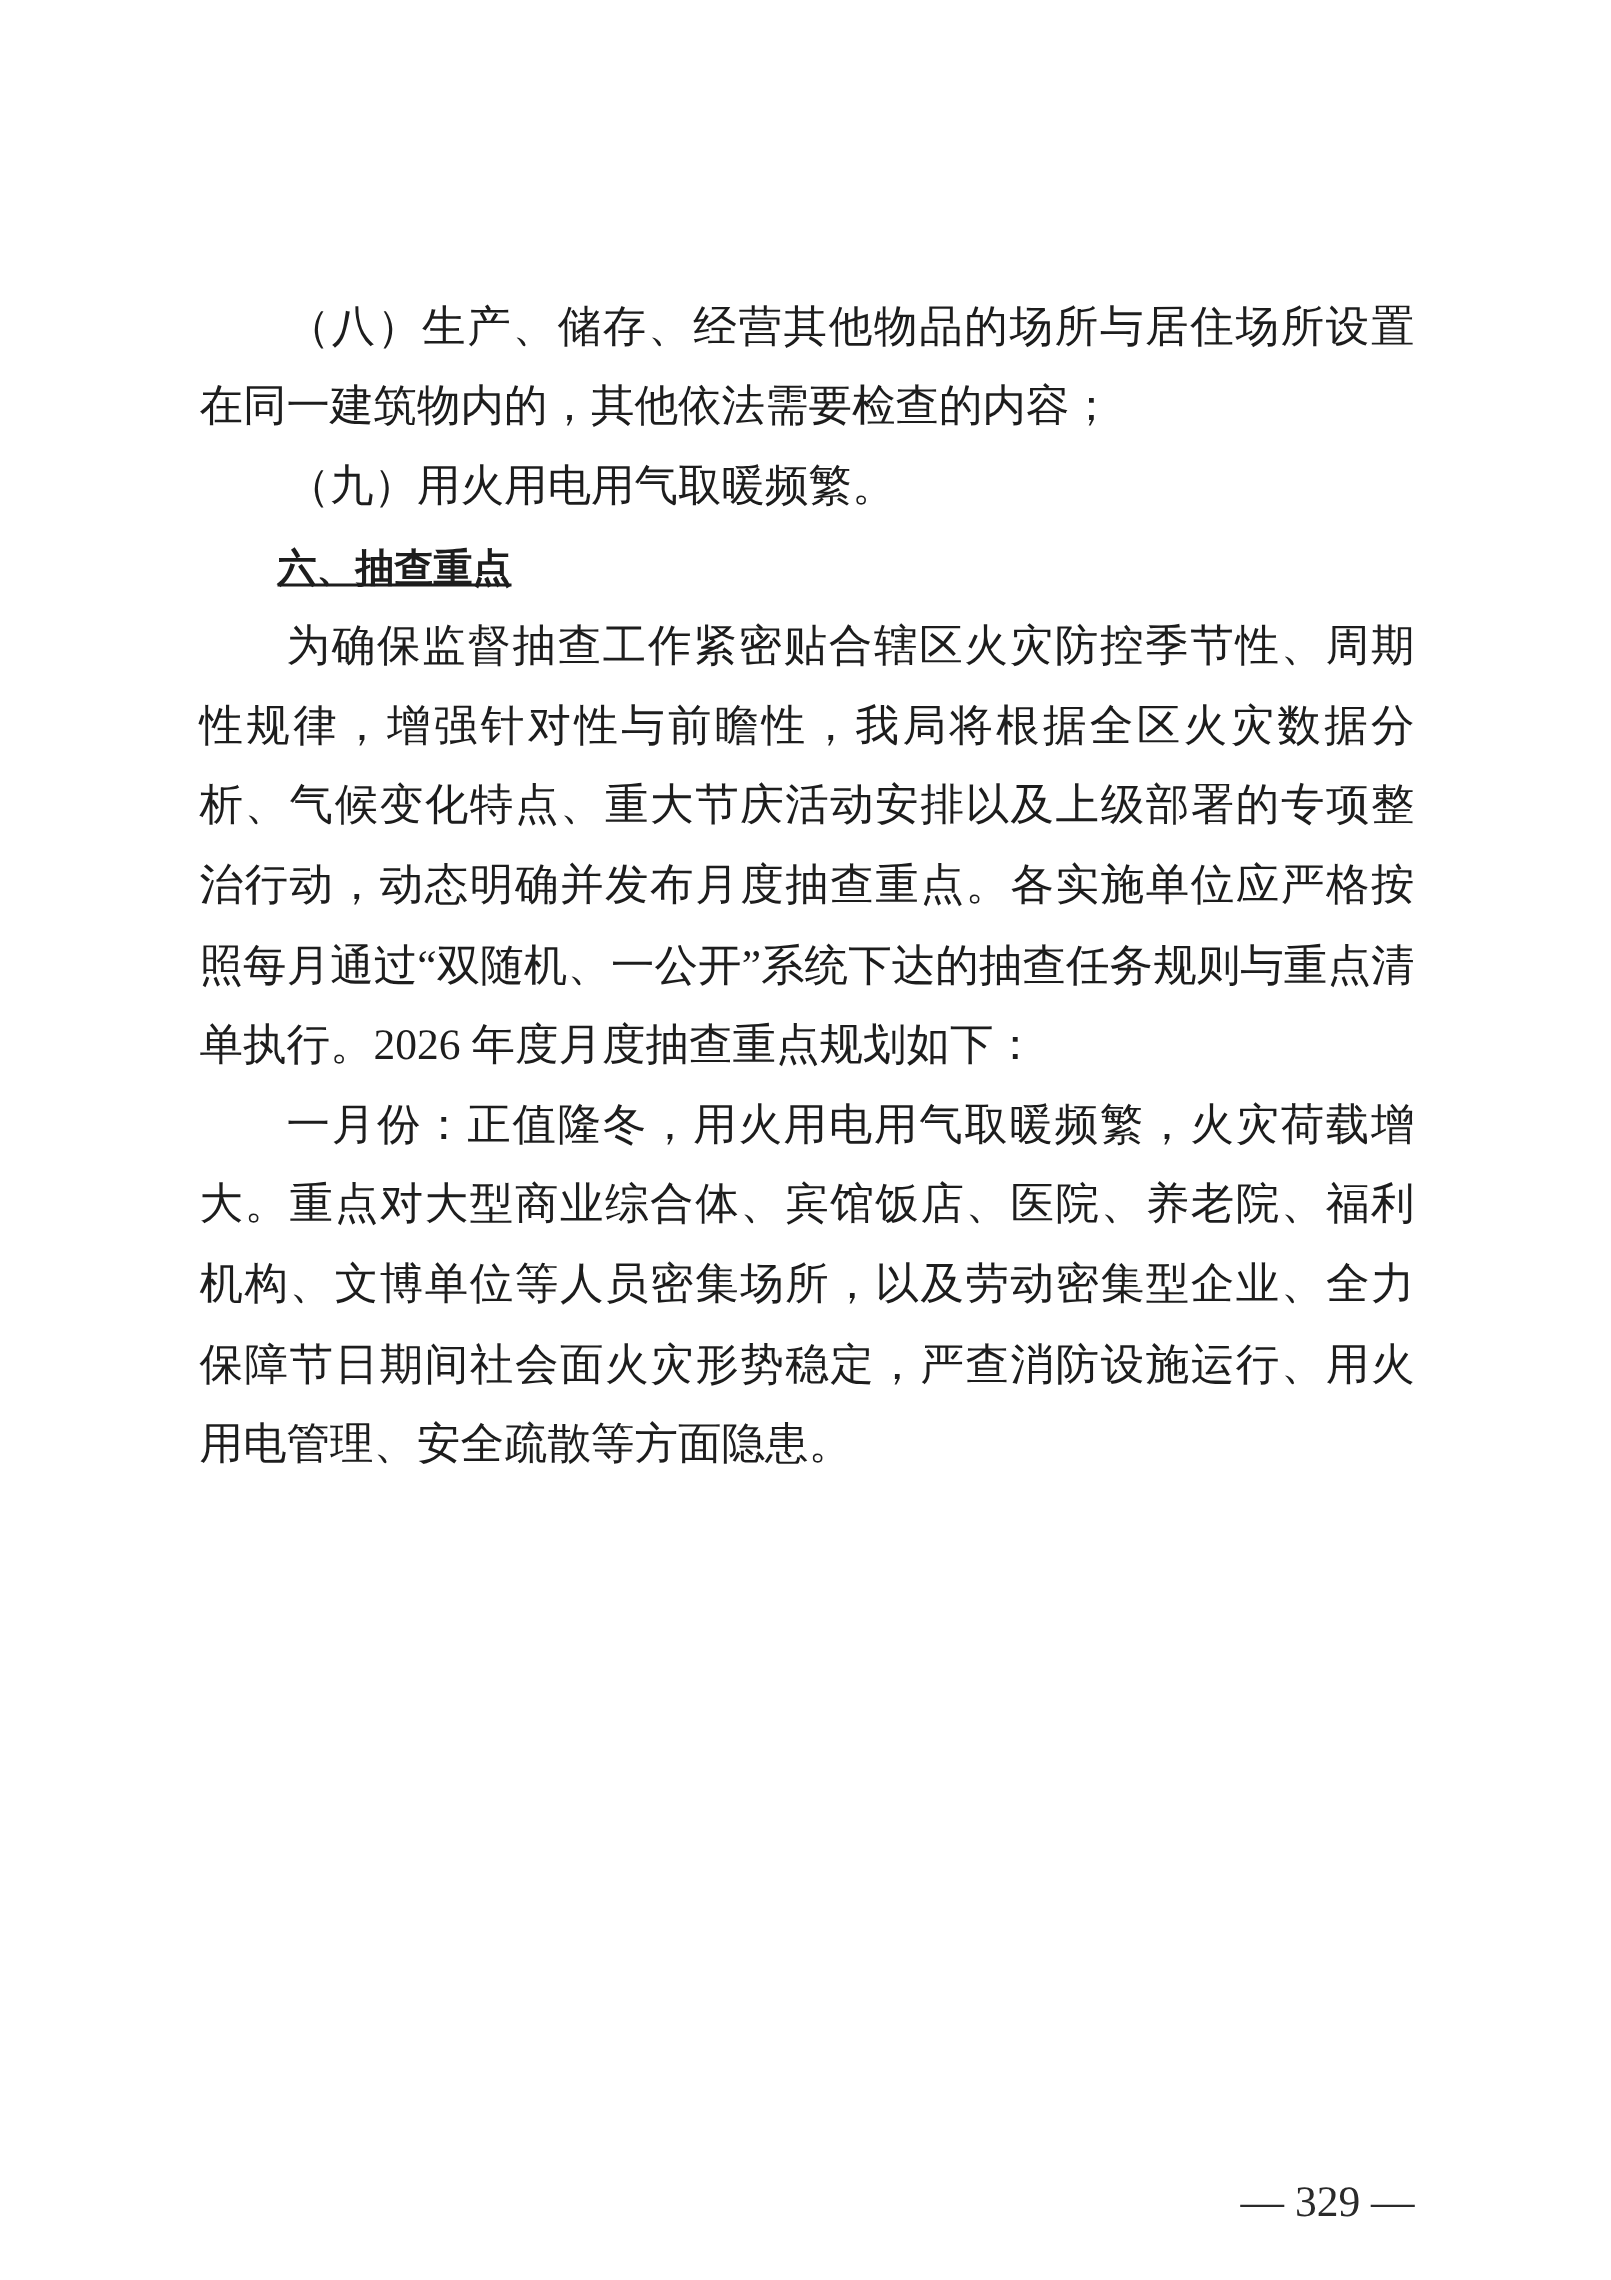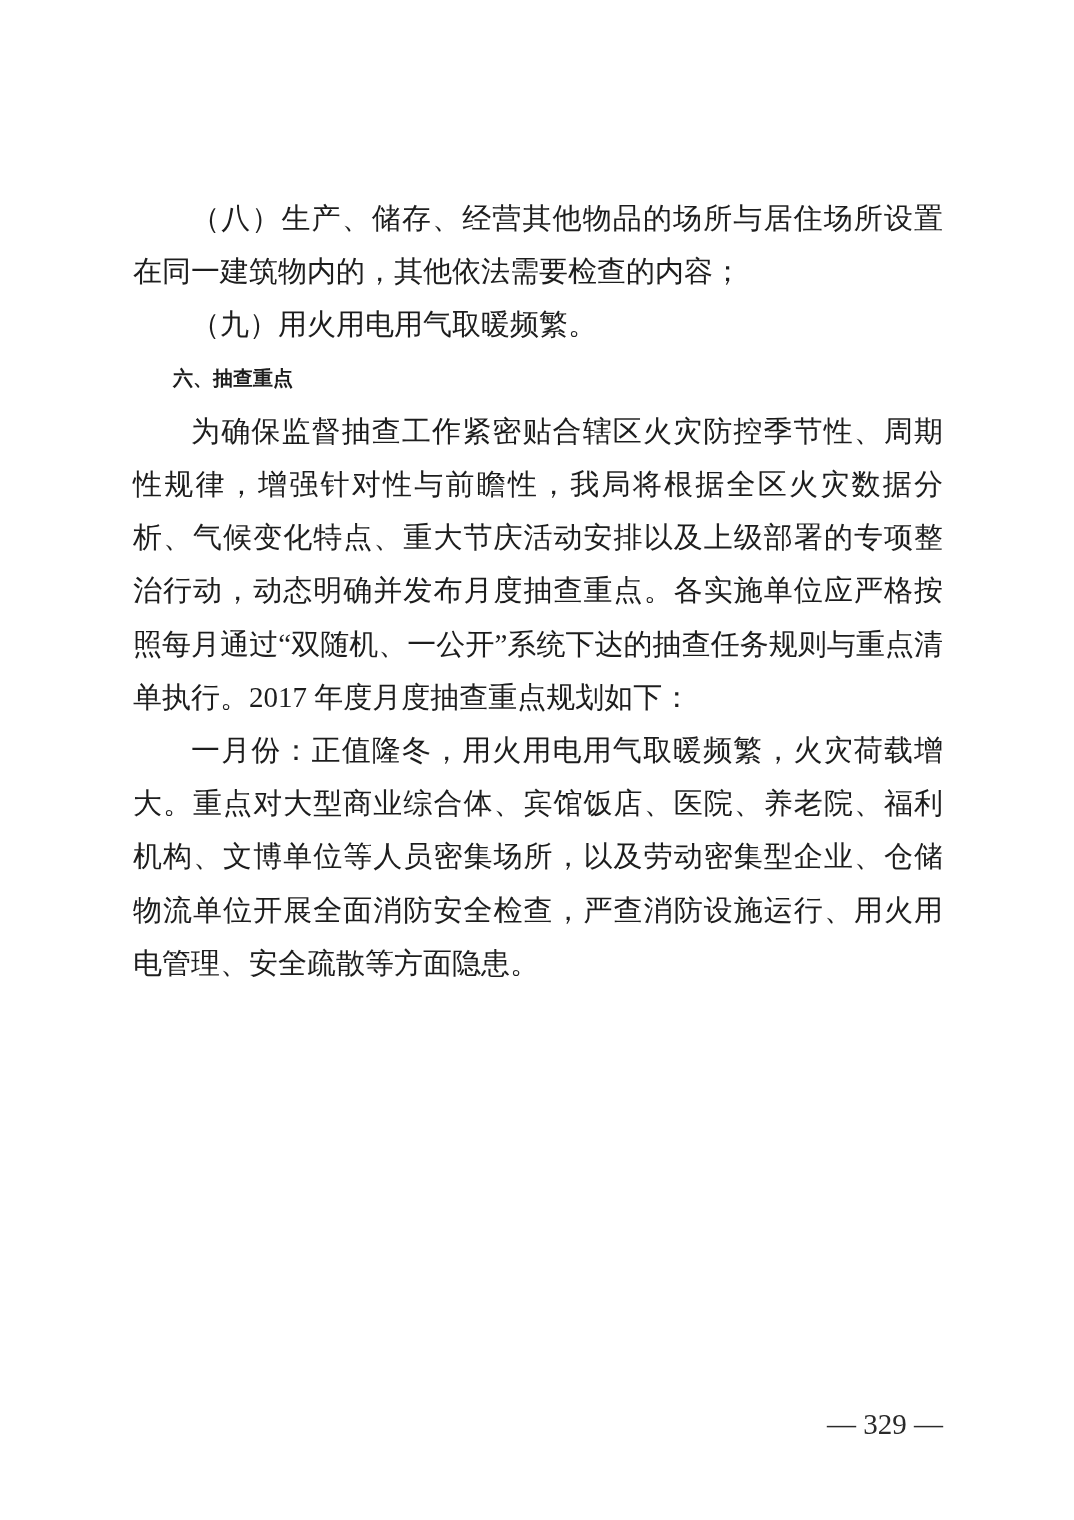--- a/index.html
+++ b/index.html
@@ -29,40 +29,41 @@
   }
   .para {
     margin: 0;
     text-indent: 2em;
   }
   .heading {
     margin: 0;
     text-indent: 2em;
     font-family: "Liberation Sans", "DejaVu Sans", sans-serif;
     font-weight: 700;
-    font-size: 20px;
+    font-size: 26px;
+    text-decoration: underline;
   }
   .footer {
     position: absolute;
-    top: 1408px;
+    top: 1452px;
     right: 131px;
     font-size: 29px;
     color: #2a2a2a;
     font-family: "Liberation Serif", "DejaVu Serif", serif;
     white-space: nowrap;
   }
 </style>
 </head>
 <body>
 
 <div class="page">
 
   <div class="textblock">
     <p class="para">（八）生产、储存、经营其他物品的场所与居住场所设置在同一建筑物内的，其他依法需要检查的内容；</p>
     <p class="para">（九）用火用电用气取暖频繁。</p>
     <h2 class="heading">六、抽查重点</h2>
-    <p class="para">为确保监督抽查工作紧密贴合辖区火灾防控季节性、周期性规律，增强针对性与前瞻性，我局将根据全区火灾数据分析、气候变化特点、重大节庆活动安排以及上级部署的专项整治行动，动态明确并发布月度抽查重点。各实施单位应严格按照每月通过“双随机、一公开”系统下达的抽查任务规则与重点清单执行。2017 年度月度抽查重点规划如下：</p>
-    <p class="para">一月份：正值隆冬，用火用电用气取暖频繁，火灾荷载增大。重点对大型商业综合体、宾馆饭店、医院、养老院、福利机构、文博单位等人员密集场所，以及劳动密集型企业、仓储物流单位开展全面消防安全检查，严查消防设施运行、用火用电管理、安全疏散等方面隐患。</p>
+    <p class="para">为确保监督抽查工作紧密贴合辖区火灾防控季节性、周期性规律，增强针对性与前瞻性，我局将根据全区火灾数据分析、气候变化特点、重大节庆活动安排以及上级部署的专项整治行动，动态明确并发布月度抽查重点。各实施单位应严格按照每月通过“双随机、一公开”系统下达的抽查任务规则与重点清单执行。2026 年度月度抽查重点规划如下：</p>
+    <p class="para">一月份：正值隆冬，用火用电用气取暖频繁，火灾荷载增大。重点对大型商业综合体、宾馆饭店、医院、养老院、福利机构、文博单位等人员密集场所，以及劳动密集型企业、全力保障节日期间社会面火灾形势稳定，严查消防设施运行、用火用电管理、安全疏散等方面隐患。</p>
   </div>
 
   <div class="footer">— 329 —</div>
 
 </div>
 
 </body></html>

